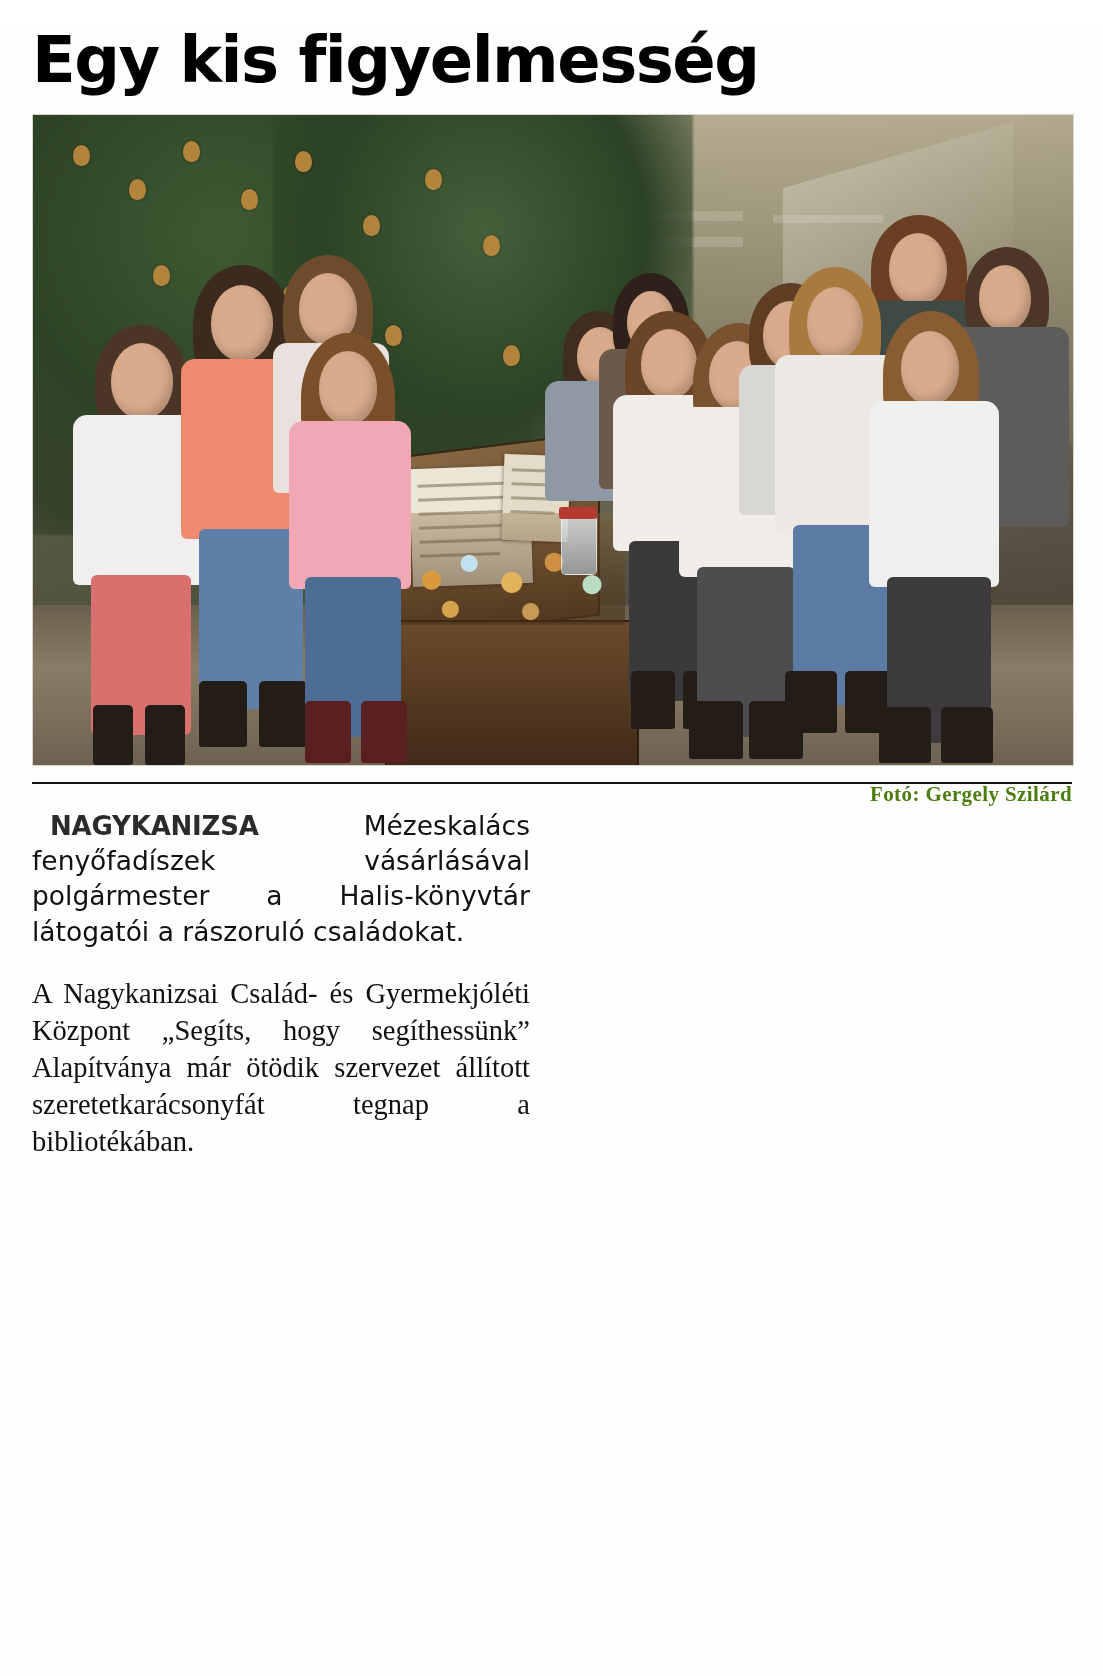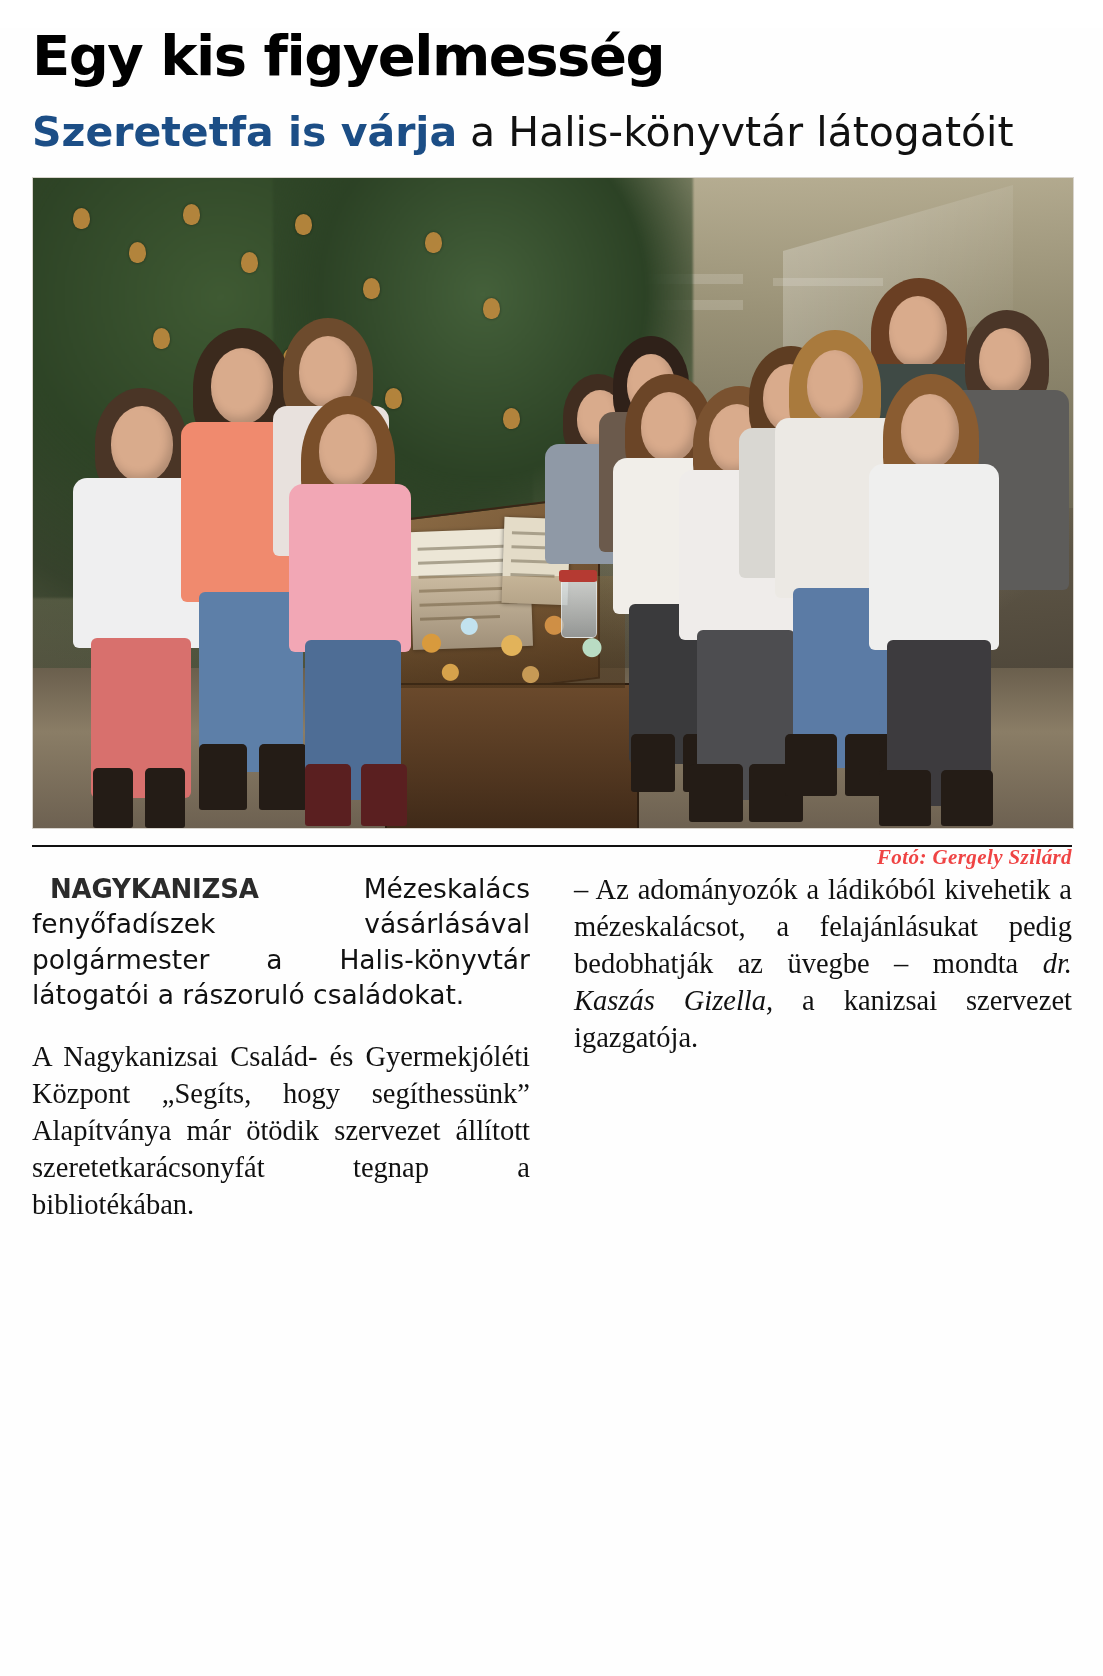--- a/index.html
+++ b/index.html
@@ -21,21 +21,21 @@
     height: 1676px;
     box-sizing: border-box;
     padding: 0 28px;
     background: #fefefe;
   }
 
   
   .headline {
     font-family: "DejaVu Sans", sans-serif;
     font-weight: bold;
-    font-size: 56px;
+    font-size: 64px;
     letter-spacing: -1.5px;
     line-height: 1.0;
     margin: 28px 0 0 4px;
     color: #000;
   }
   .subhead {
     font-family: "DejaVu Sans", sans-serif;
     font-size: 41px;
     line-height: 1.1;
     margin: 26px 0 0 4px;
@@ -219,22 +219,21 @@
     line-height: 1.22;
     color: #000;
     position: relative;
   }
   .caption .credit {
     font-weight: bold;
     font-family: "Liberation Serif", serif;
     font-size: 21px;
     letter-spacing: .4px;
     float: right;
-    color: #ef4444;
-    font-style: italic;
+    color: #4d7c0f;
   }
   .rule {
     margin: 12px 0 0 4px;
     width: 1040px;
     height: 2px;
     background: #111;
   }
 
   
   .columns {
@@ -278,23 +277,20 @@
     margin-top: 2px;
   }
 </style>
 </head>
 <body>
 
 <div class="page">
 
   <h1 class="headline">Egy kis figyelmesség</h1>
 
-  <div class="subhead">
-    <span class="accent">Szeretetfa is várja</span><span> a Halis-könyvtár látogatóit</span>
-  </div>
 
   <div class="photo-wrap">
     <div class="photo">
       <div class="interior"></div>
       <div class="stair"></div>
       <div class="shelf" style="left:560px; top:96px; width:150px; height:10px;"></div>
       <div class="shelf" style="left:560px; top:122px; width:150px; height:10px;"></div>
       <div class="shelf" style="left:740px; top:100px; width:110px; height:8px;"></div>
       <div class="floor"></div>
 
@@ -438,17 +434,16 @@
 
   <div class="rule"></div>
 
   <div class="columns">
     <div class="col">
       <p class="lead-p"><span class="lead-label">NAGYKANIZSA</span><span> Mézeskalács fenyőfadíszek vásárlásával polgármester a Halis-könyvtár látogatói a rászoruló családokat.</span></p>
       <div class="gap"></div>
       <p>A Nagykanizsai Család- és Gyermekjóléti Központ „Segíts, hogy segíthessünk” Alapítványa már ötödik szervezet állított szeretetkarácsonyfát tegnap a bibliotékában.</p>
     </div>
     <div class="col">
-      <p><span>– Az adományozók a ládikóból kivehetik a mézeskalácsot, a felajánlásukat pedig bedobhatják az üvegbe – mondta </span><em class="nameit">dr. Kaszás Gizella,</em><span> a kanizsai szervezet igazgatója.</span></p>
     </div>
   </div>
 
 </div>
 
 </body></html>

